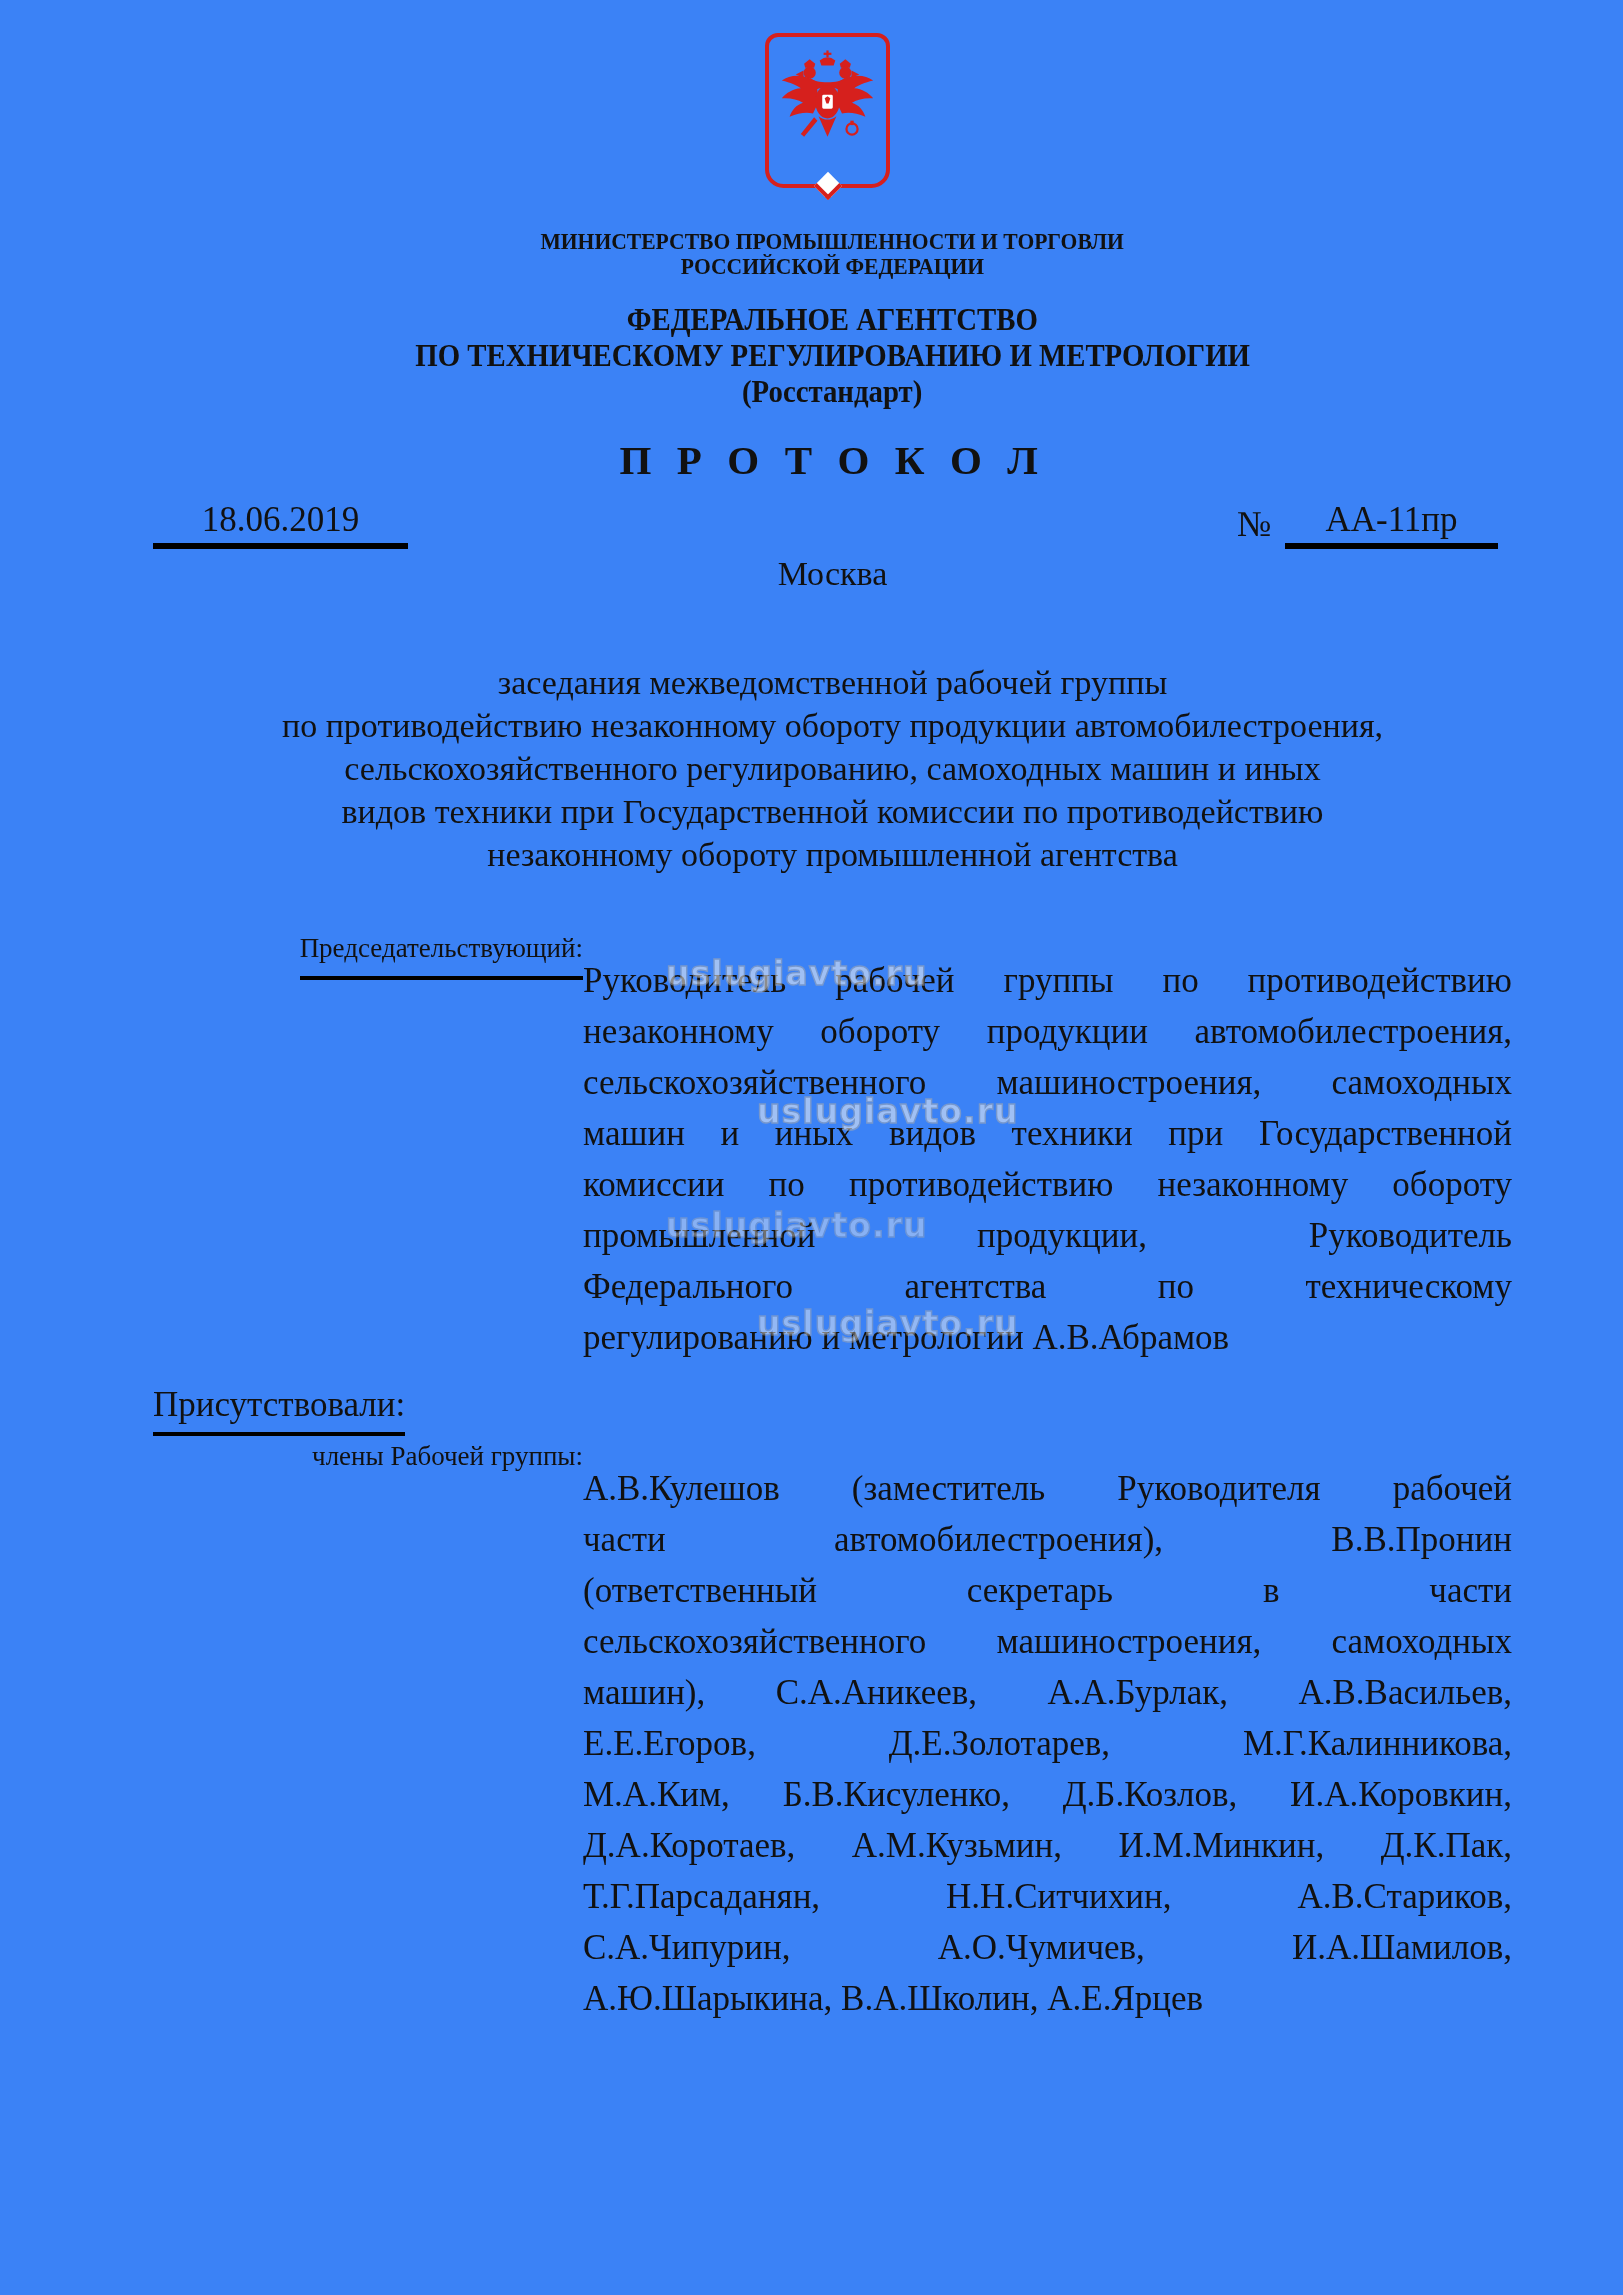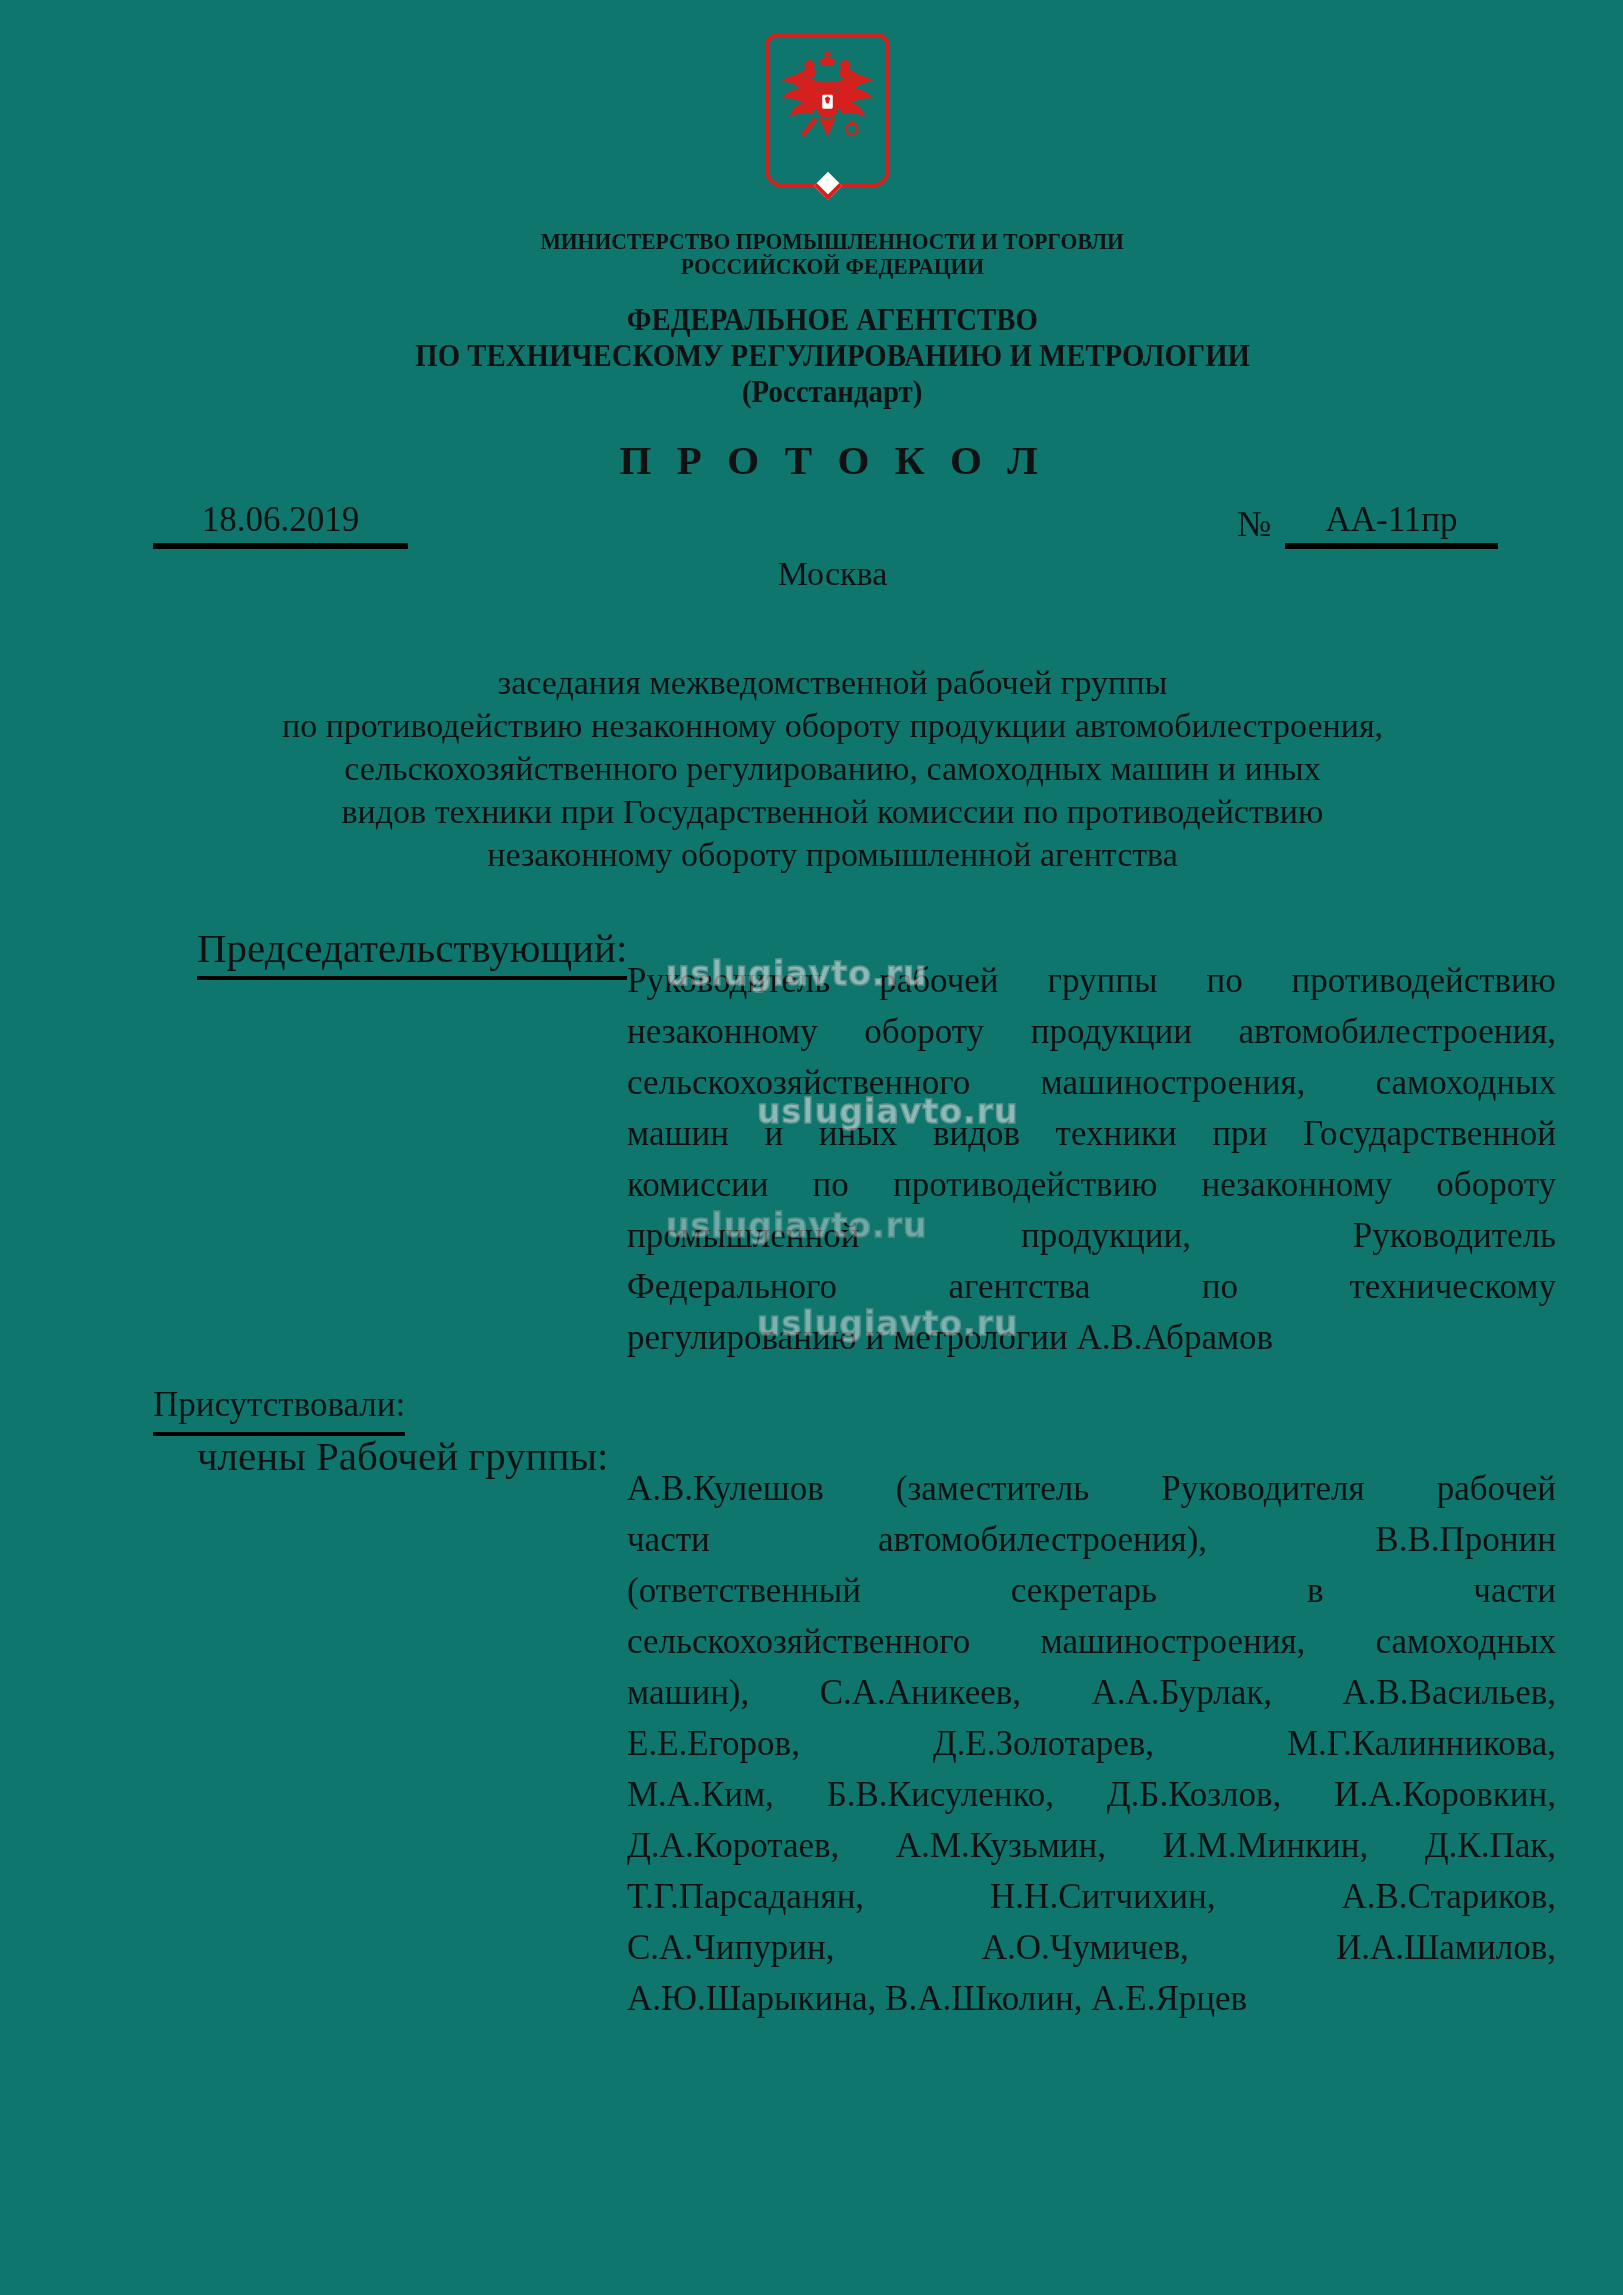--- a/index.html
+++ b/index.html
@@ -2,21 +2,21 @@
 <html style="--emblem-red: #d6201d; --ink: #111111; --watermark-gray: #ababab;font-size:8.7px"><head>
 <meta charset="utf-8">
 <style>
   :root{
     --emblem-red:#d6201d;
     --ink:#111111;
     --watermark-gray:#ababab;
   }
   html,body{margin:0;padding:0;background:#ffffff;}
   .page{
-    position:relative;width:1623px;height:2295px;background:#0f766e;overflow:hidden;
+    position:relative;width:1623px;height:2295px;background:#3b82f6;overflow:hidden;
     font-family:"Liberation Serif","DejaVu Serif",serif;color:var(--ink);
   }
   
   .emblem{
     position:absolute;left:765px;top:33px;width:117px;height:147px;
     border:4.4px solid var(--emblem-red);
     border-radius:13px 13px 18.5px 18.5px;
     display:flex;align-items:flex-start;justify-content:center;
   }
   .emblem::after{
@@ -39,21 +39,21 @@
   .date-box{left:0;width:255px;}
   .num-sign{position:absolute;left:1084px;bottom:4.4px;font-size:36px;}
   .num-box{left:1132px;width:213px;}
   
   .doc-title{position:absolute;left:153px;top:661px;width:1359px;text-align:center;
              font-size:34px;line-height:43px;font-weight:normal;}
   
   .hang-row{position:absolute;left:153px;width:1359px;display:flex;}
   .chairman-row{top:923px;}
   .members-row{top:1431px;}
-  .hang-label{width:430px;flex:none;font-size:41px;line-height:51px;text-align:left;margin-left:44px;}
+  .hang-label{width:430px;flex:none;font-size:27px;line-height:51px;text-align:right;}
   .hang-value{width:929px;flex:none;margin-top:32px;}
   .jline{font-size:35px;line-height:51px;text-align:justify;text-align-last:justify;}
   .jline.last{text-align-last:left;}
   .ul{display:inline-block;border-bottom:4.4px solid #000;padding-bottom:1.6px;}
   .present{position:absolute;left:153px;top:1379px;font-size:35px;line-height:51px;}
   
   .wm{
     position:absolute;font-family:"DejaVu Sans","Liberation Sans",sans-serif;
     font-weight:bold;font-size:33px;letter-spacing:1.1px;
     color:#f3f3f3;-webkit-text-stroke:1.4px var(--watermark-gray);

